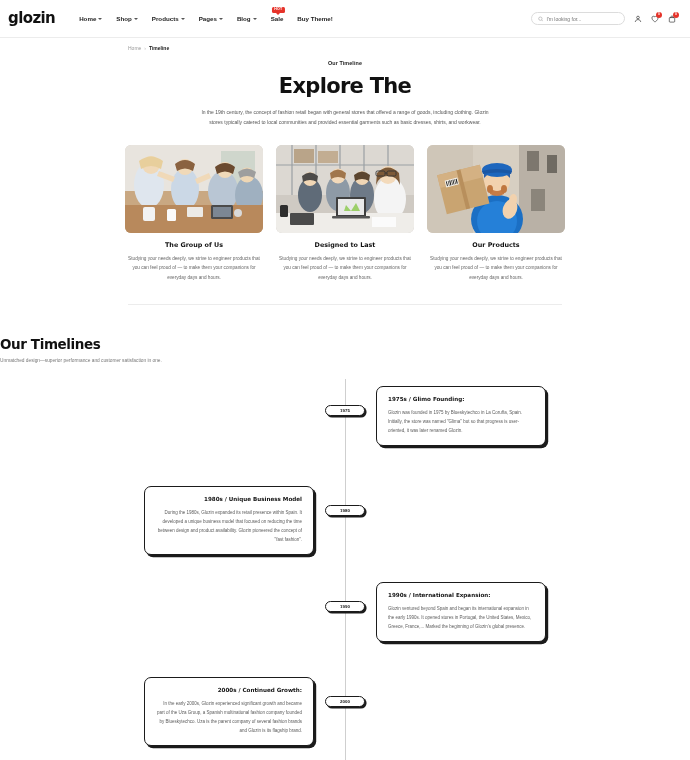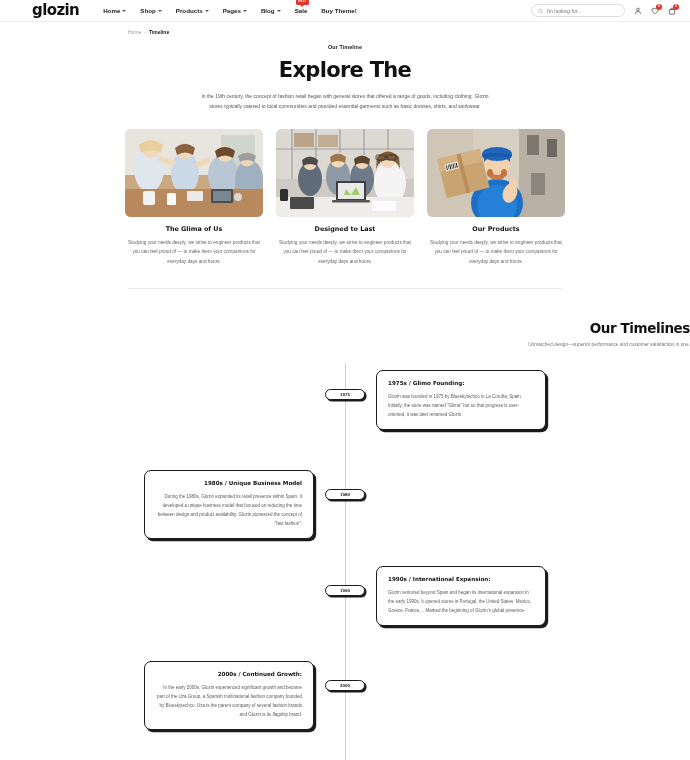--- a/index.html
+++ b/index.html
@@ -8,24 +8,24 @@
     height: 760px;
     overflow: hidden;
     background: #ffffff;
     font-family: "Liberation Sans", sans-serif;
     color: #1b1b1b;
     -webkit-font-smoothing: antialiased;
   }
 
   
   .header {
-    height: 22px;
+    height: 38px;
     display: flex;
     align-items: center;
-    padding: 0 14px 0 32px;
+    padding: 0 14px 0 8px;
     border-bottom: 1px solid #ececec;
     background: #fff;
     position: relative;
   }
   .logo {
     font-size: 15px;
     font-weight: 700;
     letter-spacing: -0.6px;
     font-family: "DejaVu Sans", sans-serif;
     color: #111;
@@ -182,21 +182,21 @@
     margin-top: 5px;
   }
 
   
   .divider {
     margin: 22px 128px 0;
     border-top: 1px solid #ececec;
   }
 
   
-  .tl-head { text-align: right; padding-top: 31px; }
+  .tl-head { text-align: left; padding-top: 31px; }
   .tl-head h2 {
     font-size: 13.5px;
     font-weight: 700;
     letter-spacing: -0.4px;
     color: #111;
     font-family: "DejaVu Sans", sans-serif;
   }
   .tl-sub {
     font-size: 4.8px;
     color: #777;
@@ -374,21 +374,21 @@
         <path d="M84 28l-14 6 2 5 14-6z" fill="#f0d9b8"></path>
         <rect x="0" y="60" width="138" height="28" fill="#b8895c"></rect>
         <rect x="18" y="62" width="12" height="14" rx="2" fill="#f2f2f2"></rect>
         <rect x="42" y="64" width="9" height="12" rx="1.5" fill="#fafafa"></rect>
         <rect x="62" y="62" width="16" height="10" rx="1" fill="#eceae6"></rect>
         <rect x="86" y="60" width="22" height="14" rx="1.5" fill="#4b4b4b"></rect>
         <rect x="88" y="62" width="18" height="10" fill="#7c8794"></rect>
         <circle cx="113" cy="68" r="4" fill="#d9d9d9"></circle>
       </svg>
     </div>
-    <div class="card-title">The Glima of Us</div>
+    <div class="card-title">The Group of Us</div>
     <div class="card-text">Studying your needs deeply, we strive to engineer products that you can feel proud of — to make them your companions for everyday days and hours.</div>
   </div>
 
   <div class="card">
     <div class="card-img">
       <svg viewBox="0 0 138 88" preserveAspectRatio="none">
         <rect width="138" height="88" fill="#cfcac3"></rect>
         <rect x="0" y="0" width="138" height="50" fill="#dcd8d2"></rect>
         <g stroke="#9aa0a3" stroke-width="1.2" fill="none">
           <line x1="16" y1="0" x2="16" y2="50"></line>

